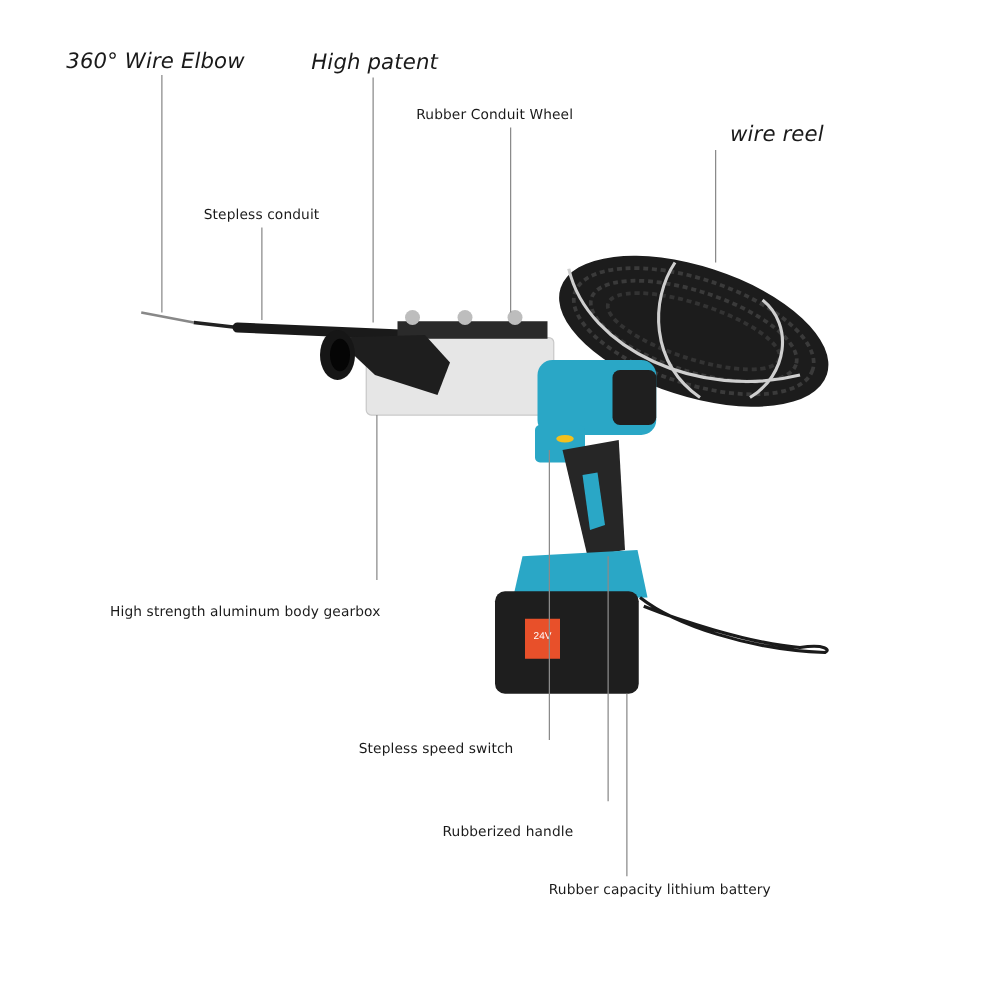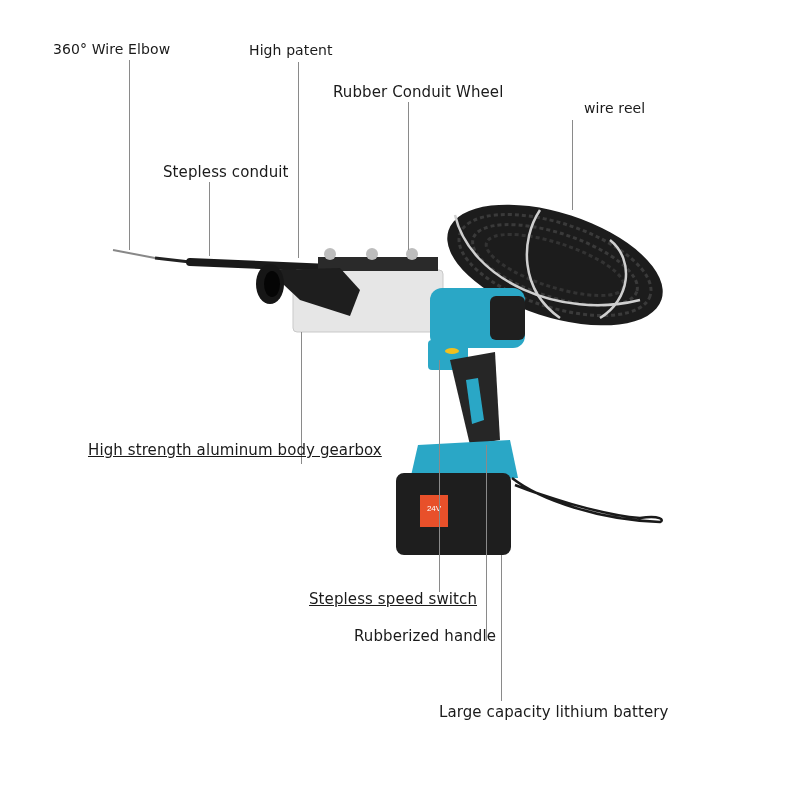--- a/index.html
+++ b/index.html
@@ -1,19 +1,19 @@
 <!DOCTYPE html>
 <html><head>
 <meta charset="utf-8">
 <style>
   html, body { margin:0; padding:0; background:#ffffff; }
   body { width:800px; height:800px; position:relative; overflow:hidden;
          font-family:"DejaVu Sans", "Liberation Sans", sans-serif; color:#1a1a1a; }
-  .label { position:absolute; white-space:nowrap; font-size:15px; line-height:18px; letter-spacing:0.1px; }
-  .label.big { font-size:14px; }
+  .label { position:absolute; white-space:nowrap; font-size:11px; line-height:18px; letter-spacing:0.1px; }
+  .label.big { font-size:17px;font-style:italic; }
   .leader { position:absolute; width:1px; background:#8a8a8a; }
   svg#product { position:absolute; left:0; top:0; }
 </style>
 </head>
 <body>
 
 <svg id="product" width="800" height="800">
 
   <g>
     <ellipse cx="555" cy="265" rx="112" ry="52" transform="rotate(18 555 265)" fill="#1c1c1c"></ellipse>
@@ -72,16 +72,16 @@
 <div class="leader" style="left:301px; top:332px; height:132px;"></div>
 <div class="leader" style="left:439px; top:360px; height:232px;"></div>
 <div class="leader" style="left:486px; top:445px; height:196px;"></div>
 <div class="leader" style="left:501px; top:555px; height:146px;"></div>
 
 <div class="label big" style="left:53px; top:40px;">360° Wire Elbow</div>
 <div class="label big" style="left:249px; top:41px;">High patent</div>
 <div class="label" style="left:333px; top:83px;">Rubber Conduit Wheel</div>
 <div class="label big" style="left:584px; top:99px;">wire reel</div>
 <div class="label" style="left:163px; top:163px;">Stepless conduit</div>
-<div class="label" style="left:88px; top:441px;text-decoration:underline;">High strength aluminum body gearbox</div>
-<div class="label" style="left:309px; top:590px;text-decoration:underline;">Stepless speed switch</div>
-<div class="label" style="left:354px; top:627px;">Rubberized handle</div>
-<div class="label" style="left:439px; top:703px;">Large capacity lithium battery</div>
+<div class="label" style="left:88px; top:481px;">High strength aluminum body gearbox</div>
+<div class="label" style="left:287px; top:590px;">Stepless speed switch</div>
+<div class="label" style="left:354px; top:657px;">Rubberized handle</div>
+<div class="label" style="left:439px; top:703px;">Rubber capacity lithium battery</div>
 
 </body></html>

